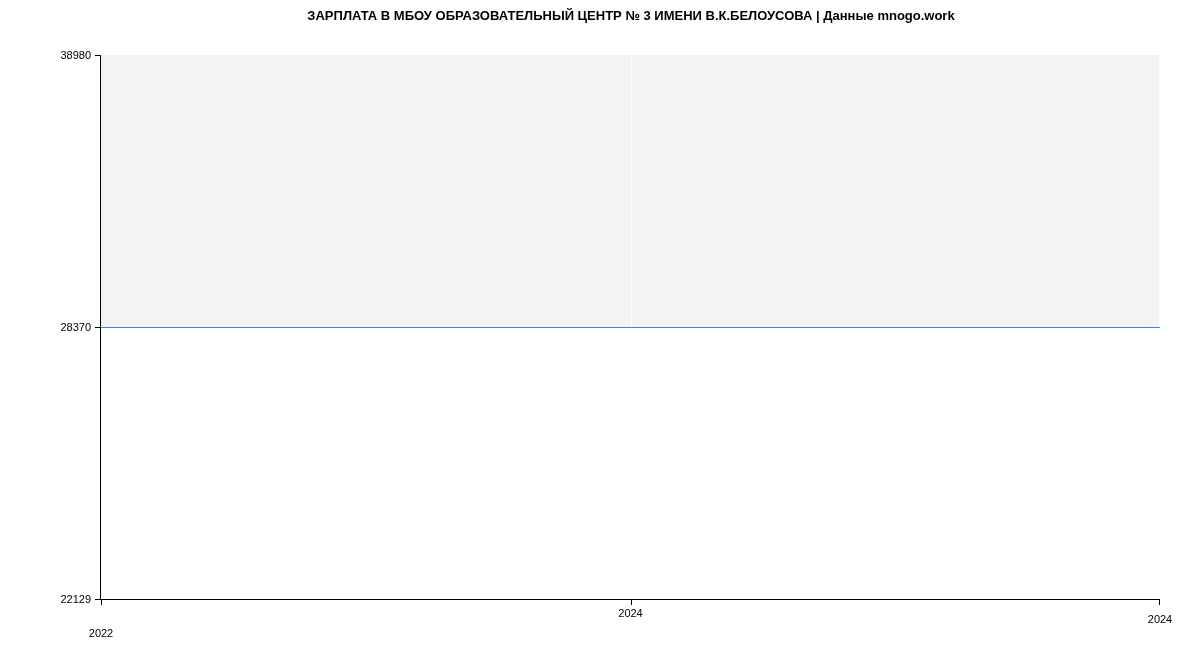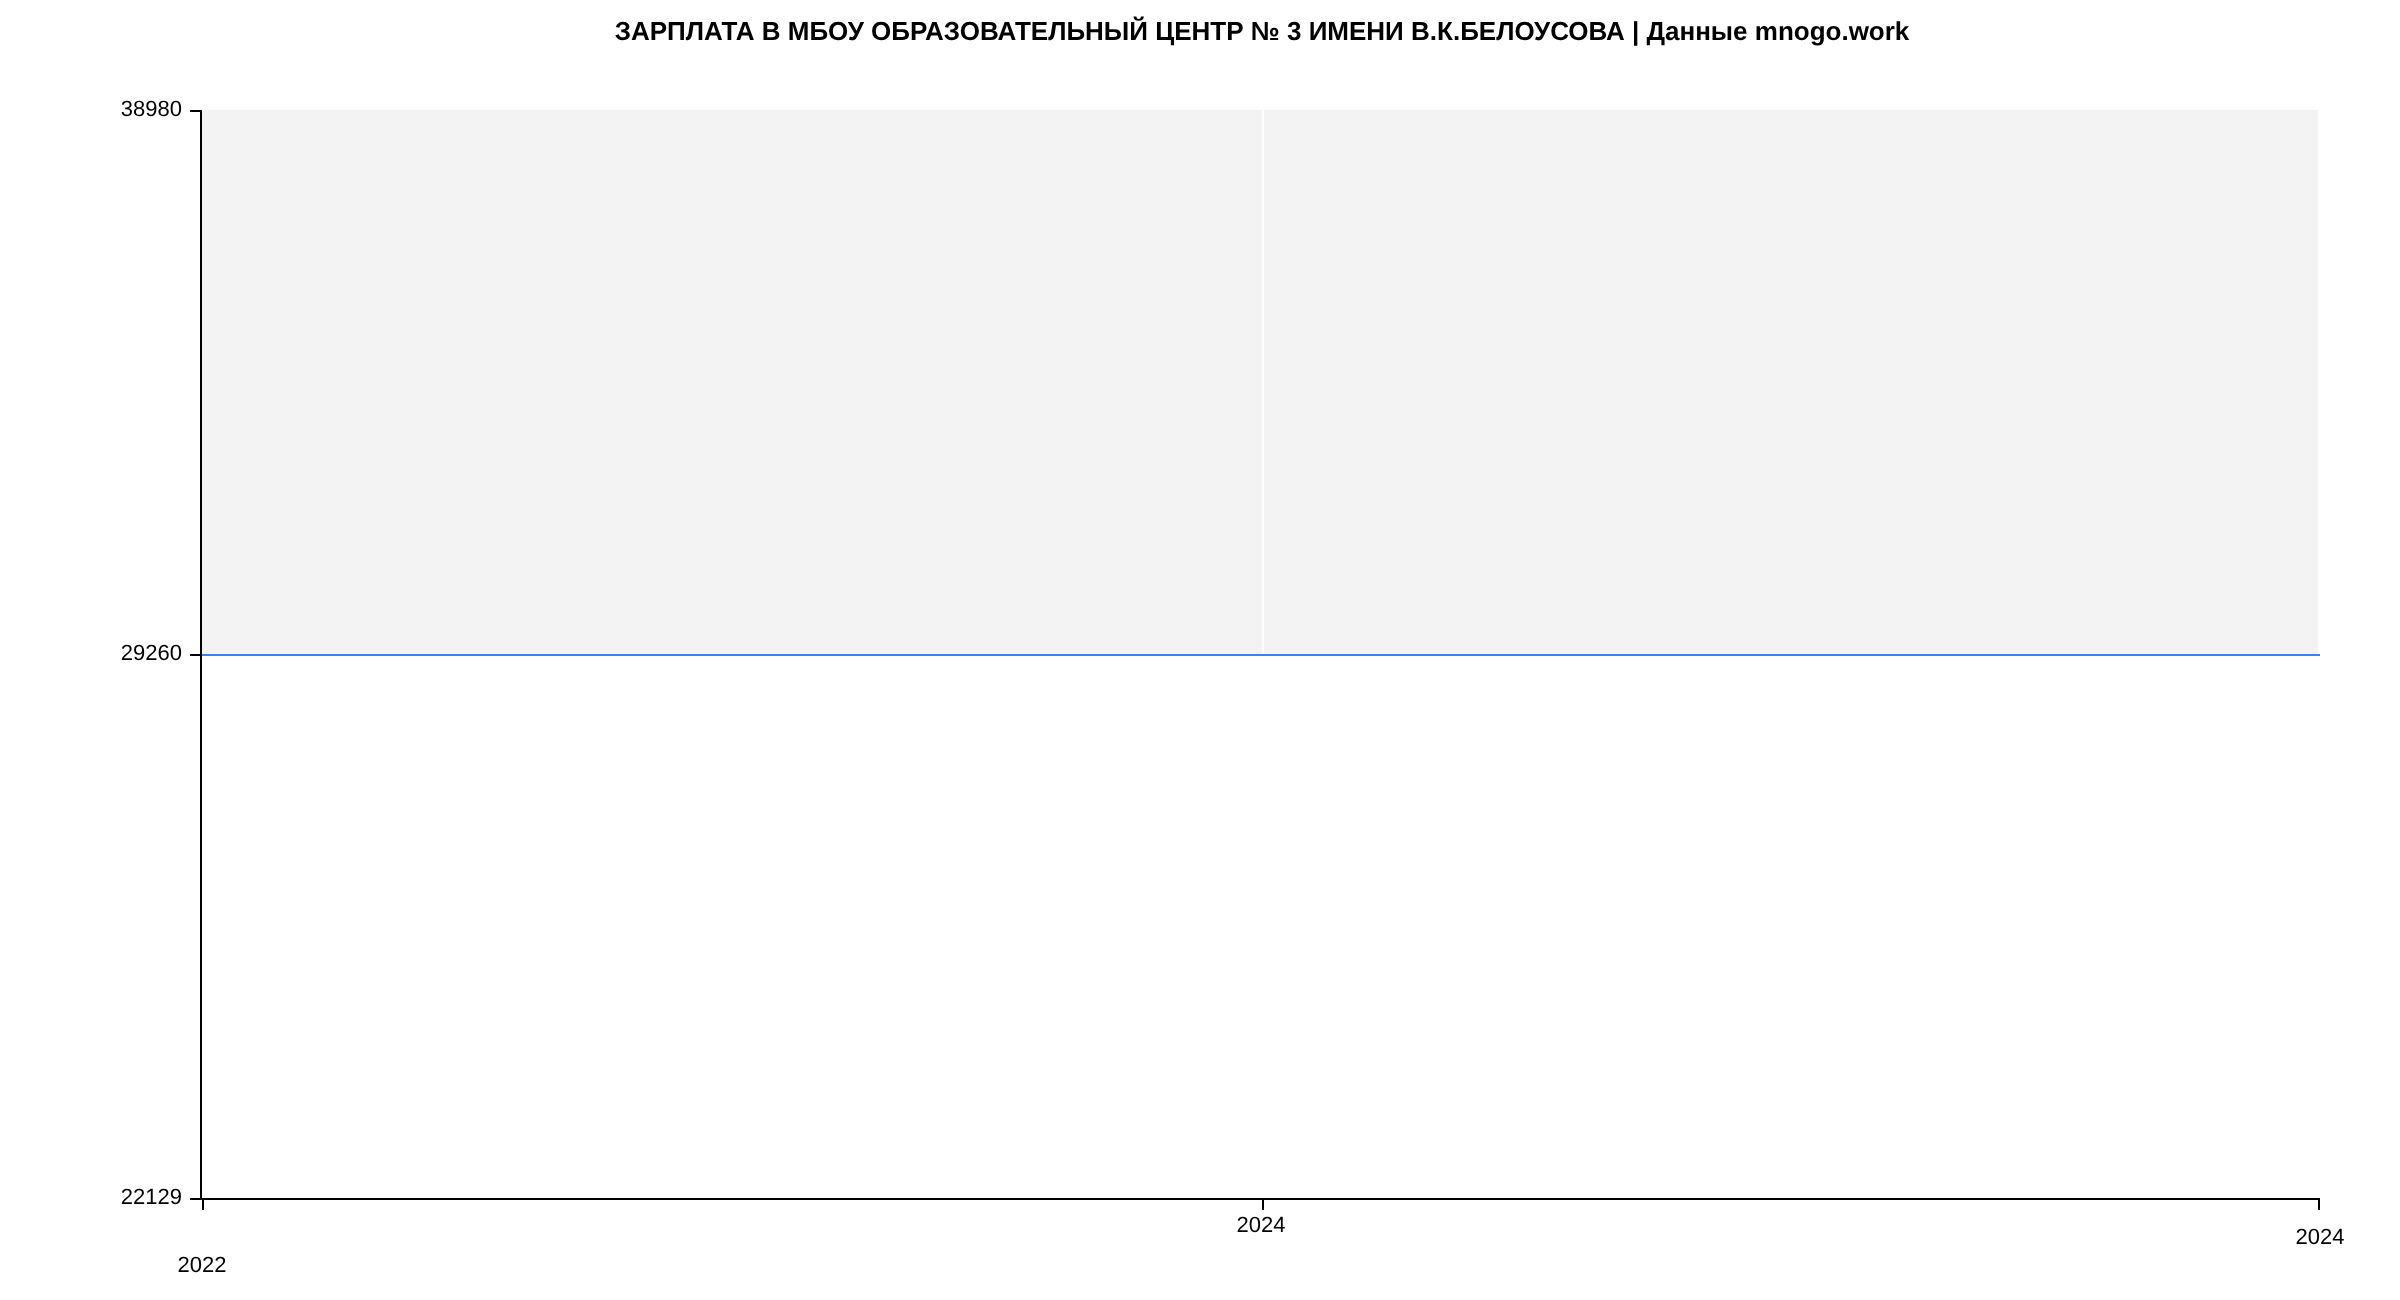--- a/index.html
+++ b/index.html
@@ -93,21 +93,21 @@
   <div class="title">ЗАРПЛАТА В МБОУ ОБРАЗОВАТЕЛЬНЫЙ ЦЕНТР № 3 ИМЕНИ В.К.БЕЛОУСОВА | Данные mnogo.work</div>
 
   <div class="plot">
 
     <div class="shade" style="top:0;height:50%;"></div>
 
     <div class="y-tick" style="top:0%;"></div>
     <div class="y-label" style="top:0%;">38980</div>
 
     <div class="y-tick" style="top:50%;"></div>
-    <div class="y-label" style="top:50%;">29260</div>
+    <div class="y-label" style="top:50%;">28370</div>
 
     <div class="y-tick" style="top:100%;"></div>
     <div class="y-label" style="top:100%;margin-left:28px;">22129</div>
 
     <div class="x-tick" style="left:0%;"></div>
     <div class="x-label" style="left:0%;margin-top:28px;">2022</div>
 
     <div class="x-grid" style="left:50%;"></div>
     <div class="x-tick" style="left:50%;"></div>
     <div class="x-label" style="left:50%;">2024</div>

